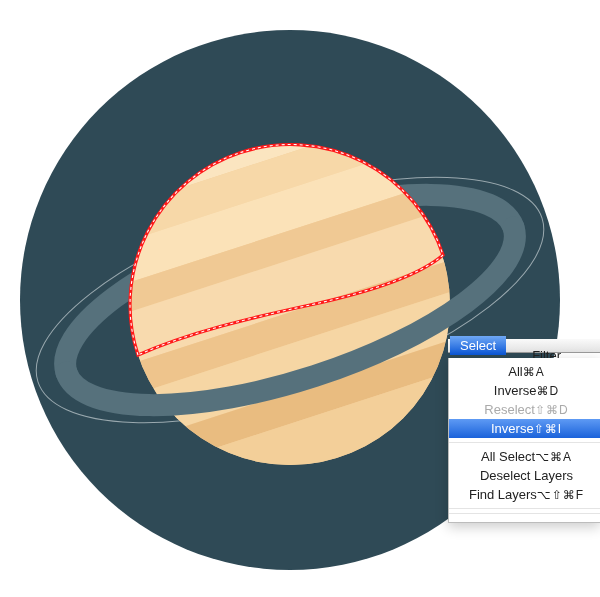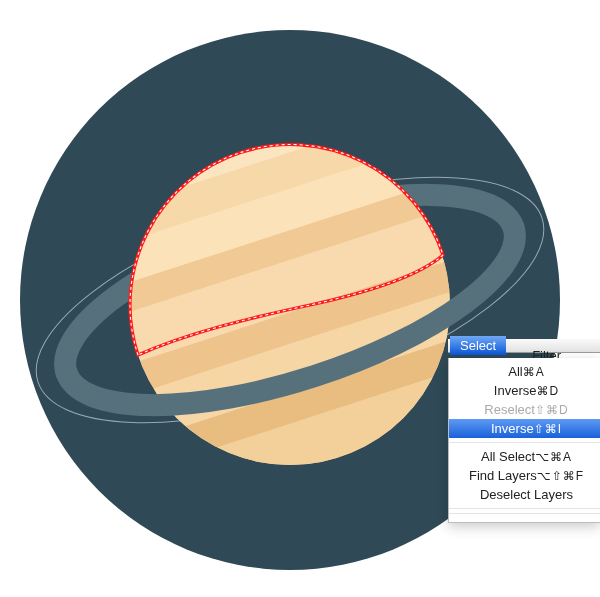--- a/index.html
+++ b/index.html
@@ -92,22 +92,22 @@
   <div class="item hl">
     <span>Inverse</span>
     <span class="sc">⇧⌘I</span>
   </div>
   <div class="sep"></div>
   <div class="item">
     <span>All Select</span>
     <span class="sc">⌥⌘A</span>
   </div>
   <div class="item">
+    <span>Deselect Layers</span>
+    <span class="sc"></span>
+  </div>
+  <div class="item">
     <span>Find Layers</span>
     <span class="sc">⌥⇧⌘F</span>
-  </div>
-  <div class="item">
-    <span>Deselect Layers</span>
-    <span class="sc"></span>
   </div>
   <div class="sep"></div>
   <div class="sep"></div>
 </div>
 
 </body></html>

